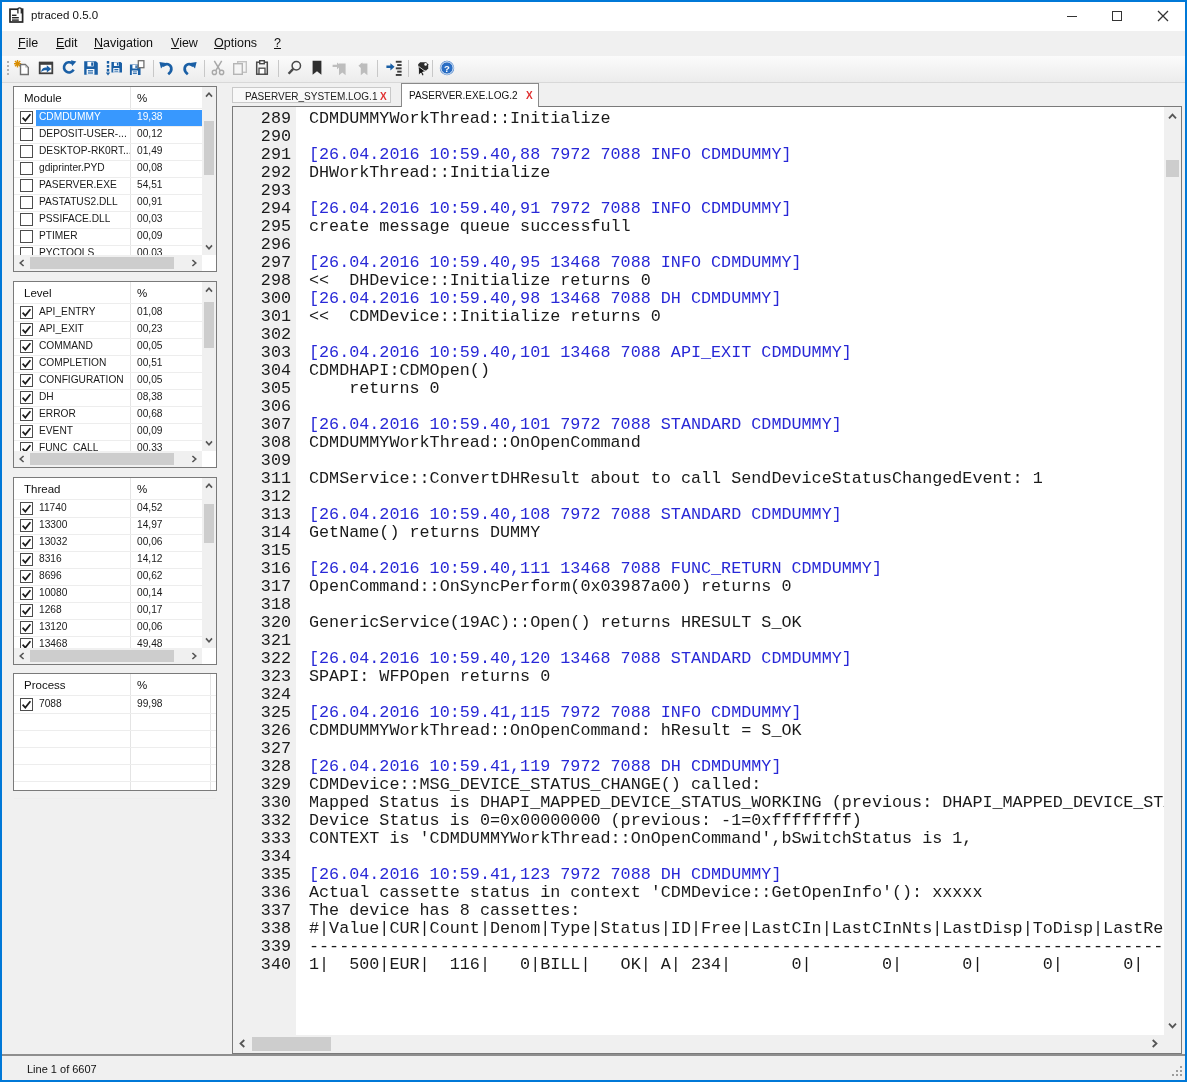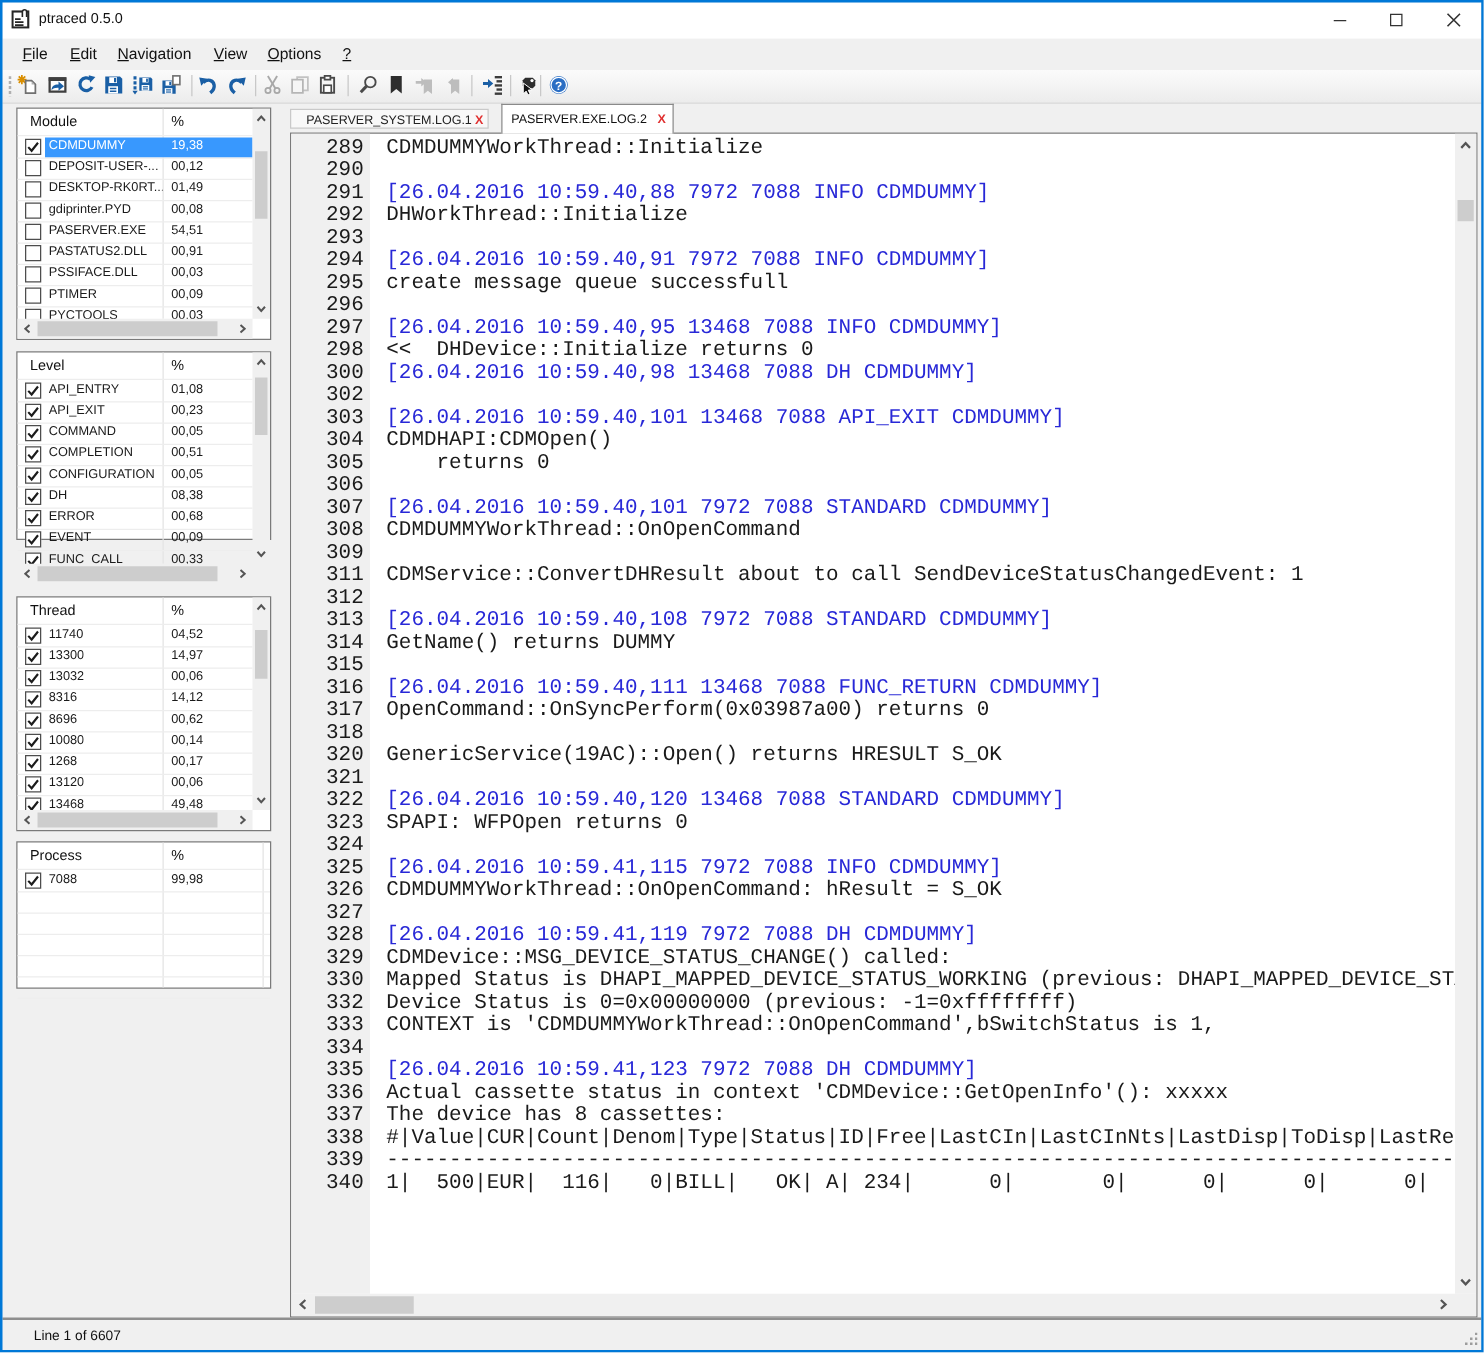--- a/index.html
+++ b/index.html
@@ -272,21 +272,21 @@
         <path d="M5.6 1 L2.24 4.0 L5.6 7" fill="none" stroke="#555" stroke-width="1.6"></path>
       </svg>
     </div>
 <div style="position:absolute;left:176px;top:172px;">
       <svg width="8" height="8" viewBox="0 0 8 8">
         <path d="M2.4 1 L5.76 4.0 L2.4 7" fill="none" stroke="#555" stroke-width="1.6"></path>
       </svg>
     </div>
 <div style="position:absolute;left:16px;top:170px;width:144px;height:12px;background:#cdcdcd;"></div>
 </div>
-<div class="panel" style="left:13px;top:281px;width:204px;height:151px;">
+<div class="panel" style="left:13px;top:281px;width:204px;height:187px;">
 <div style="position:absolute;left:116px;top:0;width:1px;height:169px;background:#e4e4e4;"></div>
 <div style="position:absolute;left:10px;top:5px;font-size:11.5px;color:#111;">Level</div>
 <div style="position:absolute;left:123px;top:5px;font-size:11.5px;color:#111;">%</div>
 <div style="position:absolute;left:0;top:21px;width:188px;height:1px;background:#ededed;"></div>
 <div class="cb" style="left:6px;top:24px;">
       <svg width="13" height="13" viewBox="0 0 13 13">
         <path d="M2.6 6.7 L5.3 9.6 L10.4 3.2" fill="none" stroke="#1c1c1c" stroke-width="1.7"></path>
       </svg>
     </div>
 <div style="position:absolute;left:25px;top:24px;font-size:10.2px;color:#1a1a1a;white-space:nowrap;max-width:91px;overflow:hidden;">API_ENTRY</div>
@@ -515,20 +515,21 @@
 <div class="ln"><span class="num">290</span><span></span></div>
 <div class="ln"><span class="num">291</span><span class="b">[26.04.2016 10:59.40,88 7972 7088 INFO CDMDUMMY]</span></div>
 <div class="ln"><span class="num">292</span><span>DHWorkThread::Initialize</span></div>
 <div class="ln"><span class="num">293</span><span></span></div>
 <div class="ln"><span class="num">294</span><span class="b">[26.04.2016 10:59.40,91 7972 7088 INFO CDMDUMMY]</span></div>
 <div class="ln"><span class="num">295</span><span>create message queue successfull</span></div>
 <div class="ln"><span class="num">296</span><span></span></div>
 <div class="ln"><span class="num">297</span><span class="b">[26.04.2016 10:59.40,95 13468 7088 INFO CDMDUMMY]</span></div>
 <div class="ln"><span class="num">298</span><span>&lt;&lt;  DHDevice::Initialize returns 0</span></div>
 <div class="ln"><span class="num">300</span><span class="b">[26.04.2016 10:59.40,98 13468 7088 DH CDMDUMMY]</span></div>
+<div class="ln"><span class="num">301</span><span>&lt;&lt;  CDMDevice::Initialize returns 0</span></div>
 <div class="ln"><span class="num">302</span><span></span></div>
 <div class="ln"><span class="num">303</span><span class="b">[26.04.2016 10:59.40,101 13468 7088 API_EXIT CDMDUMMY]</span></div>
 <div class="ln"><span class="num">304</span><span>CDMDHAPI:CDMOpen()</span></div>
 <div class="ln"><span class="num">305</span><span>    returns 0</span></div>
 <div class="ln"><span class="num">306</span><span></span></div>
 <div class="ln"><span class="num">307</span><span class="b">[26.04.2016 10:59.40,101 7972 7088 STANDARD CDMDUMMY]</span></div>
 <div class="ln"><span class="num">308</span><span>CDMDUMMYWorkThread::OnOpenCommand</span></div>
 <div class="ln"><span class="num">309</span><span></span></div>
 <div class="ln"><span class="num">311</span><span>CDMService::ConvertDHResult about to call SendDeviceStatusChangedEvent: 1</span></div>
 <div class="ln"><span class="num">312</span><span></span></div>

